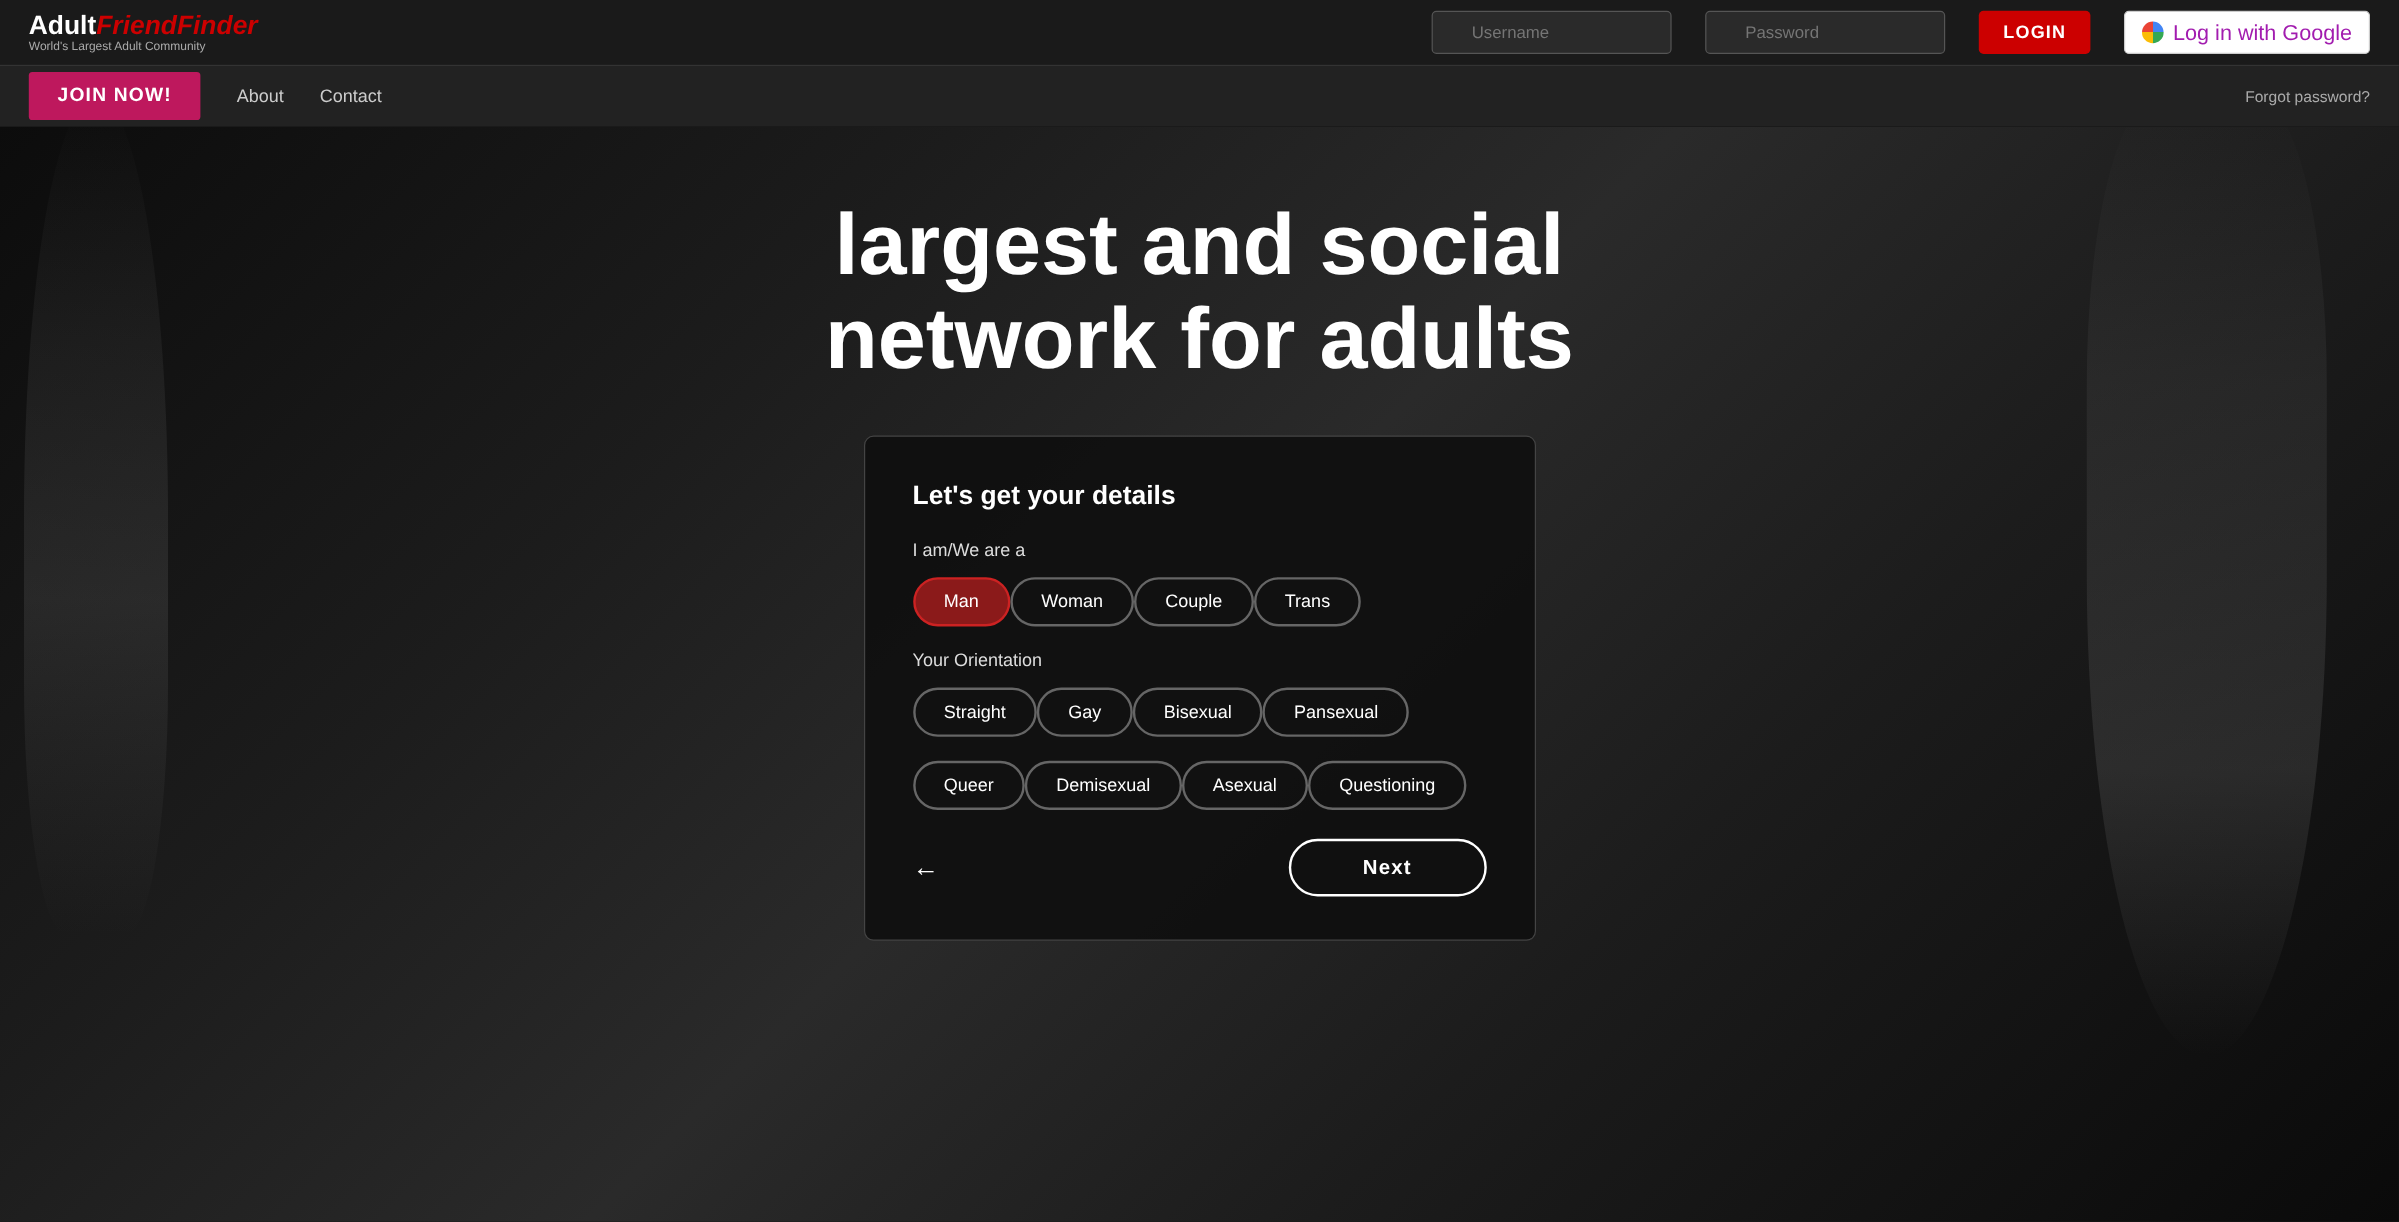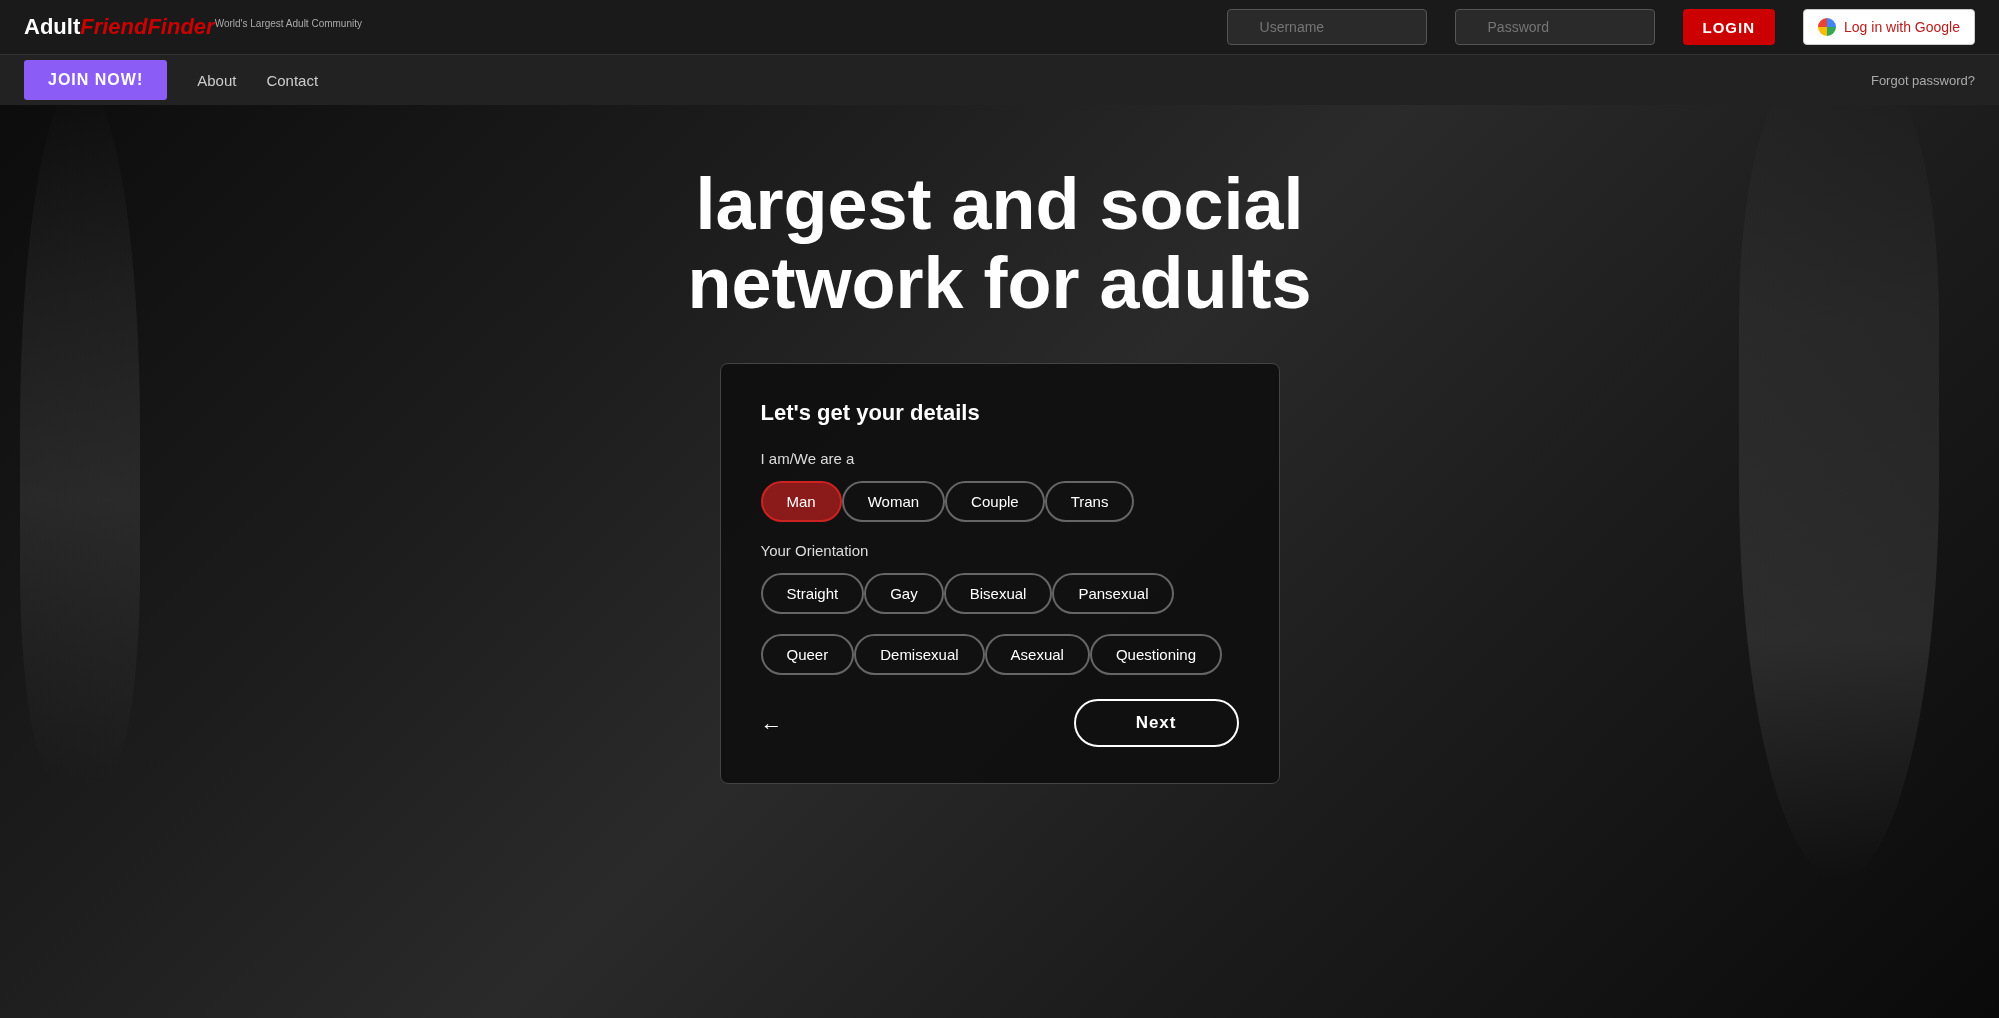--- a/index.html
+++ b/index.html
@@ -27,21 +27,21 @@
       z-index: 10;
       background: #1a1a1a;
       display: flex;
       align-items: center;
       padding: 8px 24px;
       height: 55px;
       border-bottom: 1px solid #333;
     }
     .navbar-brand {
       display: flex;
-      flex-direction: row;
+      flex-direction: column;
       margin-right: auto;
     }
     .brand-tagline {
       font-size: 10px;
       color: #aaa;
       margin-top: 2px;
     }
     .navbar-right {
       display: flex;
       align-items: center;
@@ -77,25 +77,25 @@
       border-radius: 4px;
       padding: 6px 20px;
       font-size: 15px;
       font-weight: bold;
       cursor: pointer;
       height: 36px;
       letter-spacing: 1px;
     }
     .btn-google {
       background: #fff;
-      color: #b91c1c;
+      color: #a21caf;
       border: 1px solid #ccc;
       border-radius: 4px;
       padding: 6px 14px;
-      font-size: 14px;
+      font-size: 18px;
       cursor: pointer;
       height: 36px;
       display: flex;
       align-items: center;
       gap: 8px;
     }
     .google-icon {
       width: 18px; height: 18px;
       border-radius: 50%;
       background: conic-gradient(#4285f4 0deg 90deg, #34a853 90deg 180deg, #fbbc05 180deg 270deg, #ea4335 270deg 360deg);
@@ -108,21 +108,21 @@
       position: relative;
       z-index: 10;
       background: #222;
       display: flex;
       align-items: center;
       padding: 0 24px;
       height: 50px;
       gap: 30px;
     }
     .btn-join {
-      background: #8b5cf6;
+      background: #be185d;
       color: #fff;
       font-weight: bold;
       font-size: 16px;
       padding: 10px 24px;
       border: none;
       cursor: pointer;
       border-radius: 3px;
       height: 40px;
       letter-spacing: 1px;
     }

